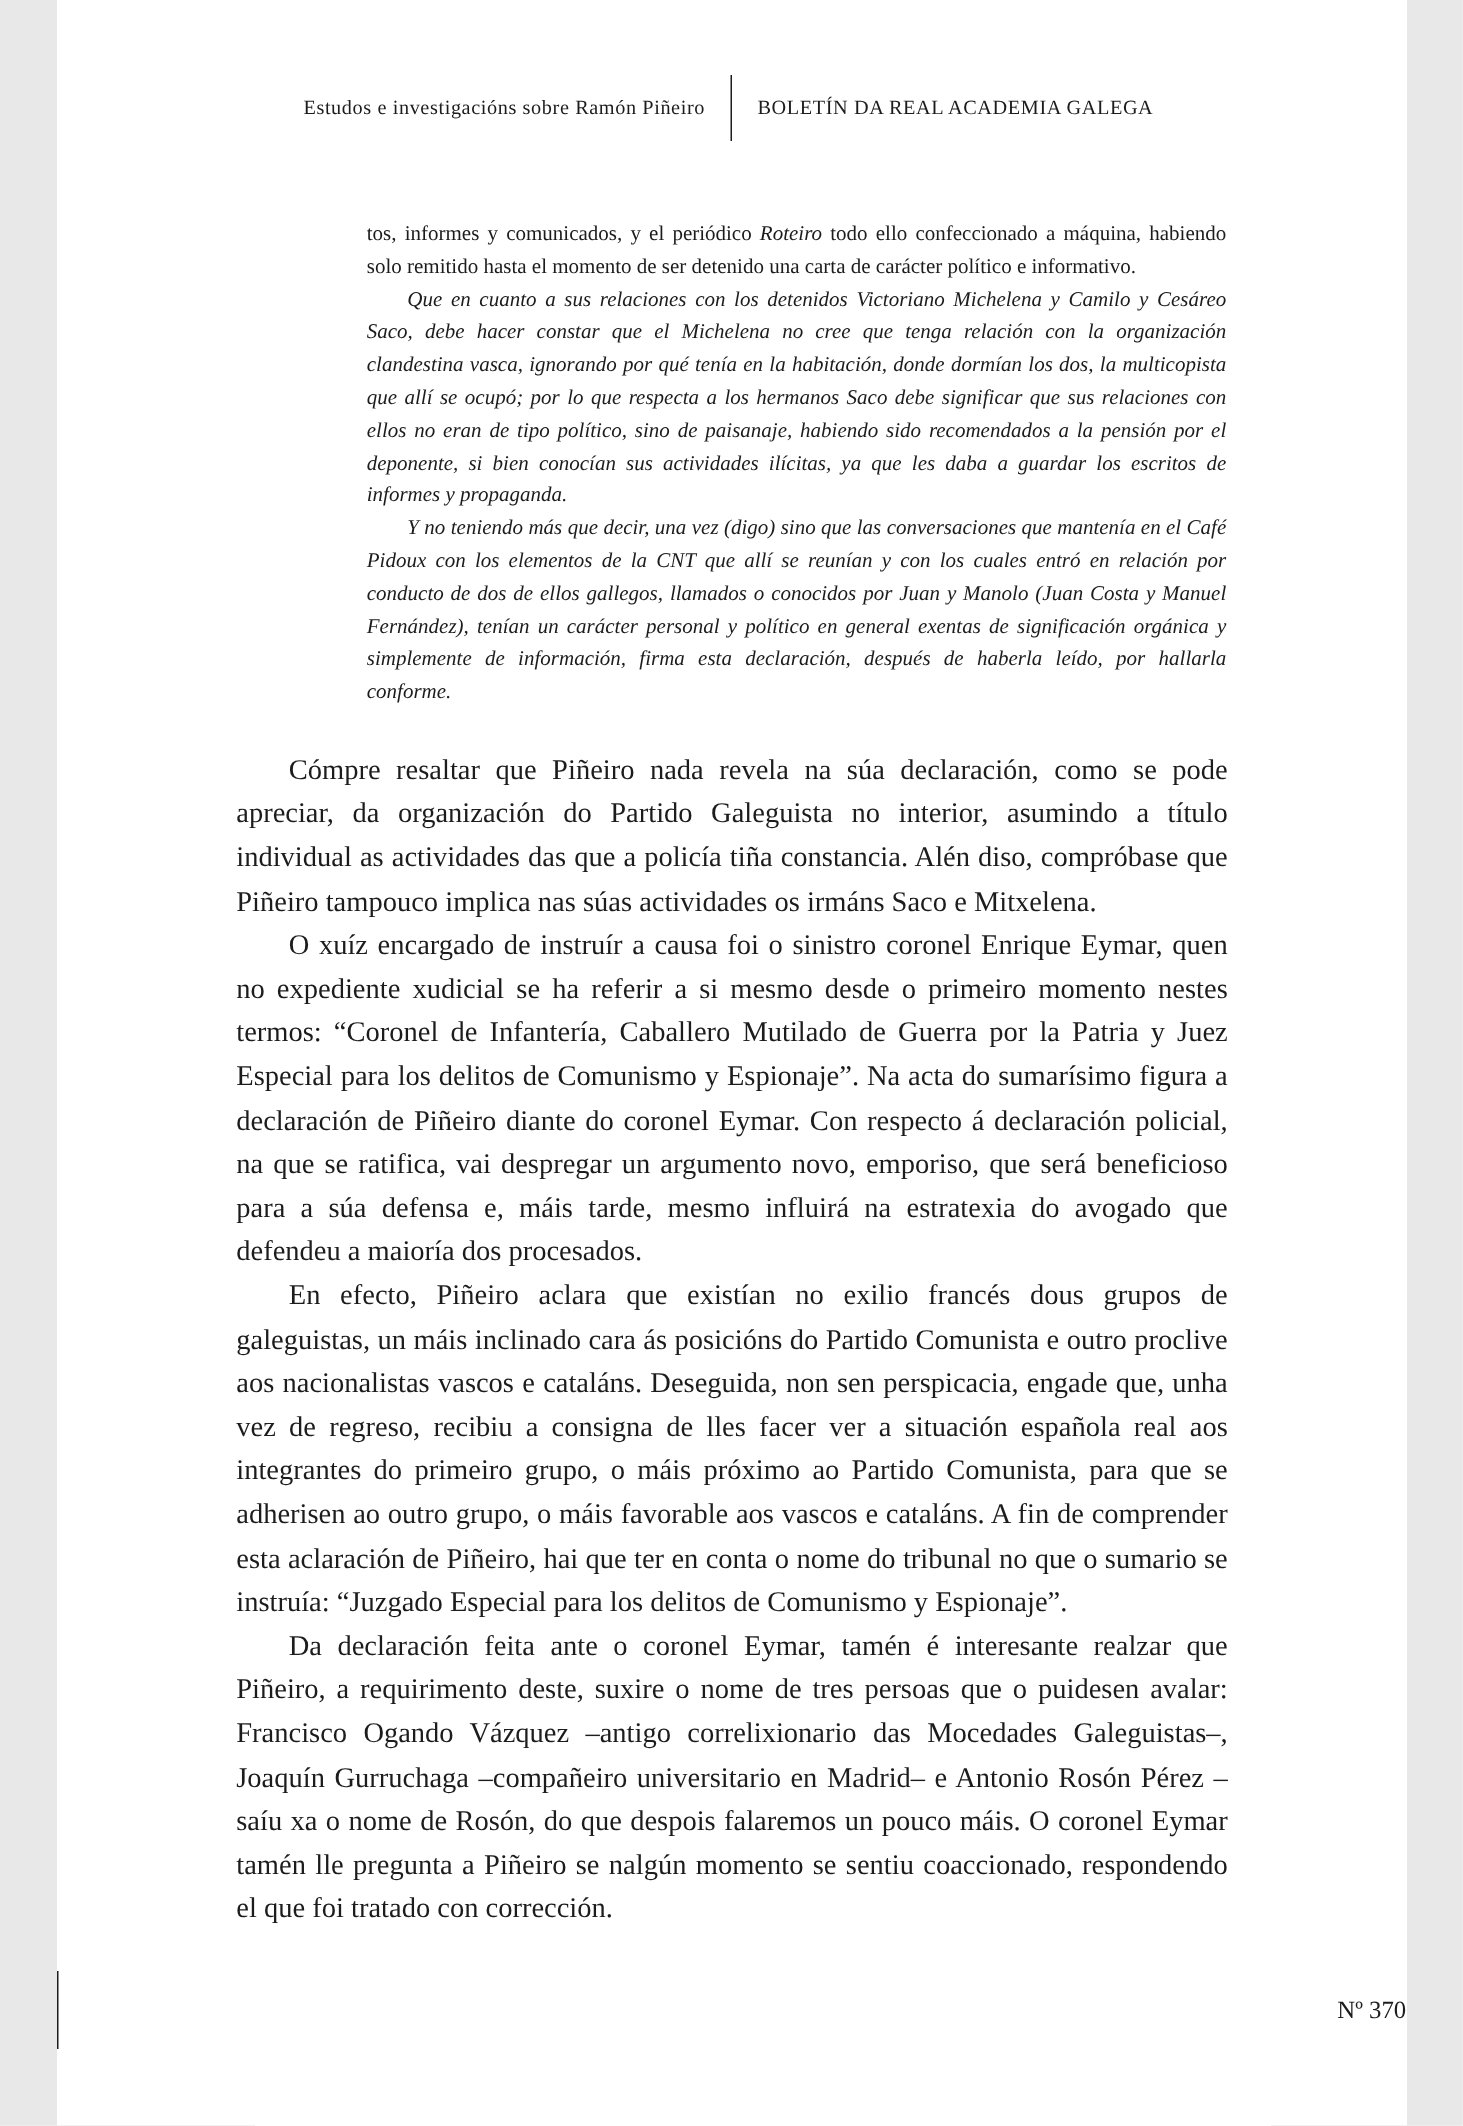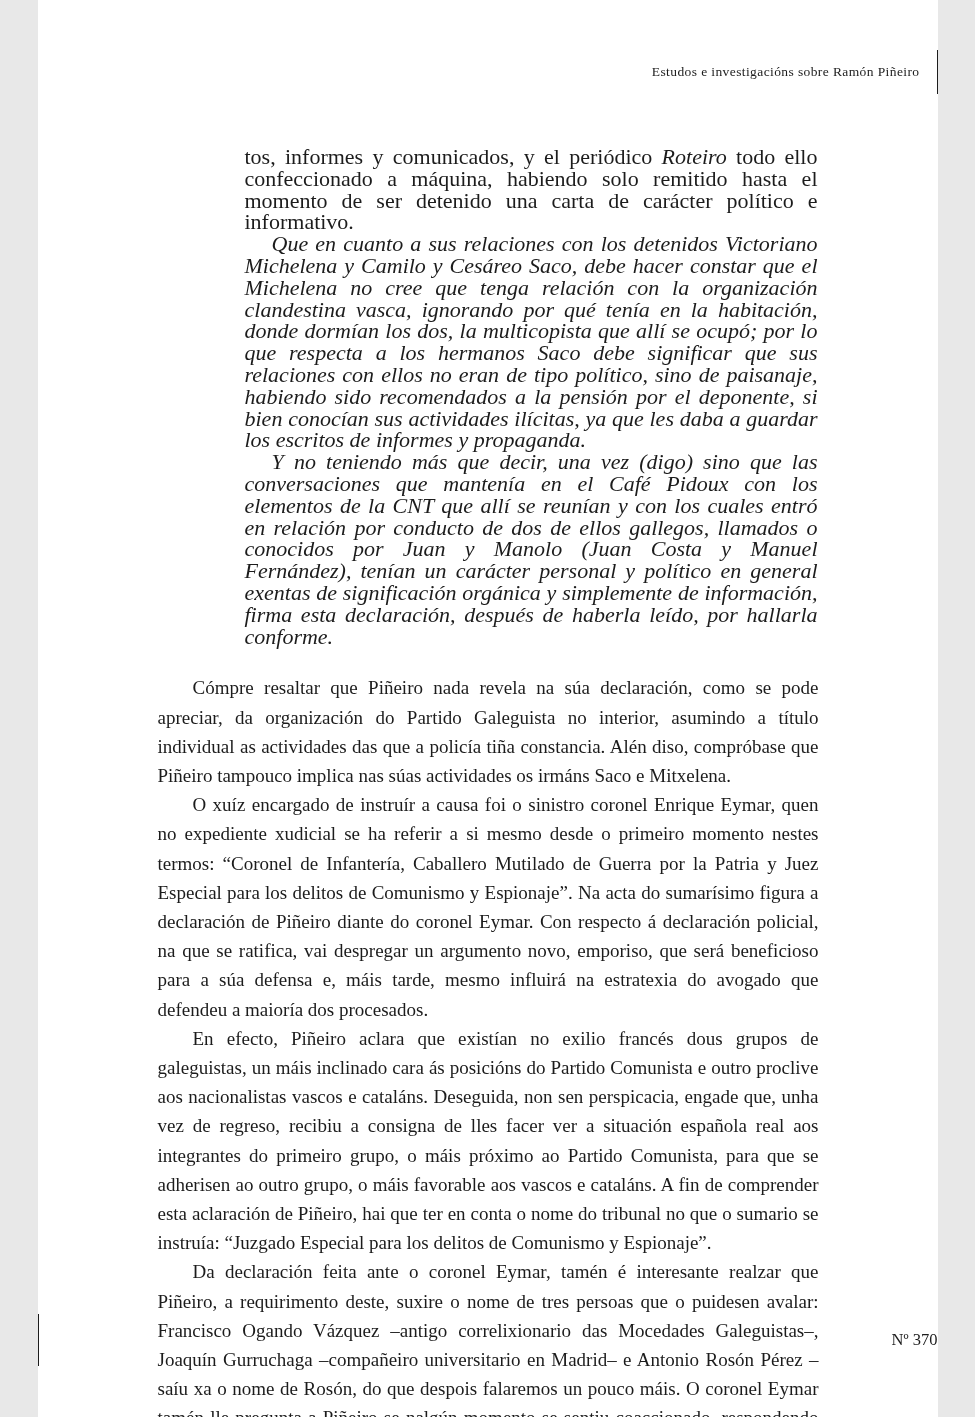--- a/index.html
+++ b/index.html
@@ -38,21 +38,21 @@
   }
   .vrule {
     width: 1px;
     align-self: stretch;
     background: #1c1c1c;
   }
 
   
   .quote-block {
     margin: 52px 120px 0 207px;
-    font-size: 22px;
+    font-size: 14px;
     line-height: 21.8px;
     text-align: justify;
   }
   .quote-block p.indent { text-indent: 27px; font-style: italic; }
   .quote-block .italic { font-style: italic; }
 
   
   .body-text {
     margin: 26px 119px 0 120px;
     font-size: 19px;
@@ -84,20 +84,21 @@
   }
 </style>
 </head>
 <body>
 
 <div class="page">
 
   <div class="running-head">
     <div class="cell-left">Estudos e investigacións sobre Ramón Piñeiro</div>
     <div class="vrule"></div>
+    <div class="cell-right">BOLETÍN DA REAL ACADEMIA GALEGA</div>
   </div>
 
   <div class="quote-block">
     <p><span>tos, informes y comunicados, y el periódico </span><span class="italic">Roteiro</span><span> todo ello confeccionado a máquina, habiendo solo remitido hasta el momento de ser detenido una carta de carácter político e informativo.</span></p>
     <p class="indent">Que en cuanto a sus relaciones con los detenidos Victoriano Michelena y Camilo y Cesáreo Saco, debe hacer constar que el Michelena no cree que tenga relación con la organización clandestina vasca, ignorando por qué tenía en la habitación, donde dormían los dos, la multicopista que allí se ocupó; por lo que respecta a los hermanos Saco debe significar que sus relaciones con ellos no eran de tipo político, sino de paisanaje, habiendo sido recomendados a la pensión por el deponente, si bien conocían sus actividades ilícitas, ya que les daba a guardar los escritos de informes y propaganda.</p>
     <p class="indent">Y no teniendo más que decir, una vez (digo) sino que las conversaciones que mantenía en el Café Pidoux con los elementos de la CNT que allí se reunían y con los cuales entró en relación por conducto de dos de ellos gallegos, llamados o conocidos por Juan y Manolo (Juan Costa y Manuel Fernández), tenían un carácter personal y político en general exentas de significación orgánica y simplemente de información, firma esta declaración, después de haberla leído, por hallarla conforme.</p>
   </div>
 
   <div class="body-text">
     <p>Cómpre resaltar que Piñeiro nada revela na súa declaración, como se pode apreciar, da organización do Partido Galeguista no interior, asumindo a título individual as actividades das que a policía tiña constancia. Alén diso, compróbase que Piñeiro tampouco implica nas súas actividades os irmáns Saco e Mitxelena.</p>

